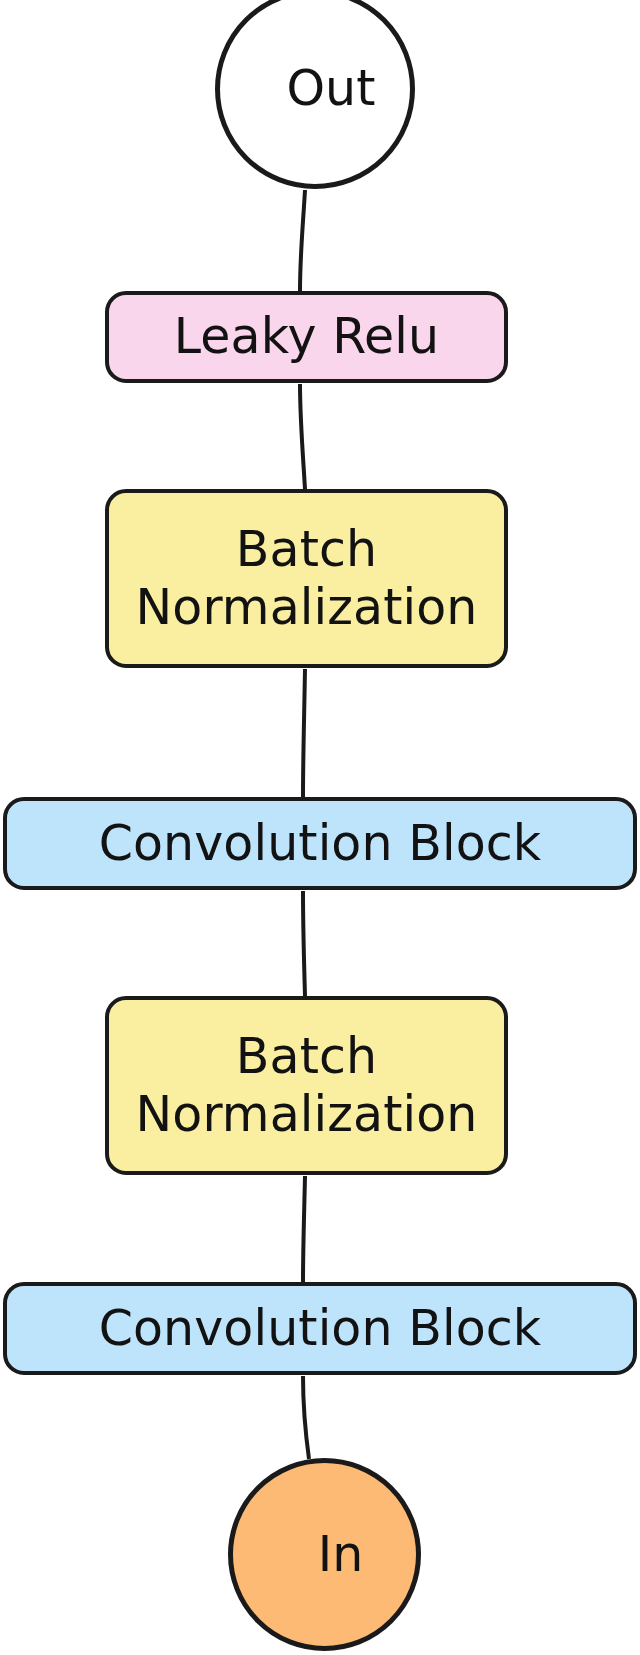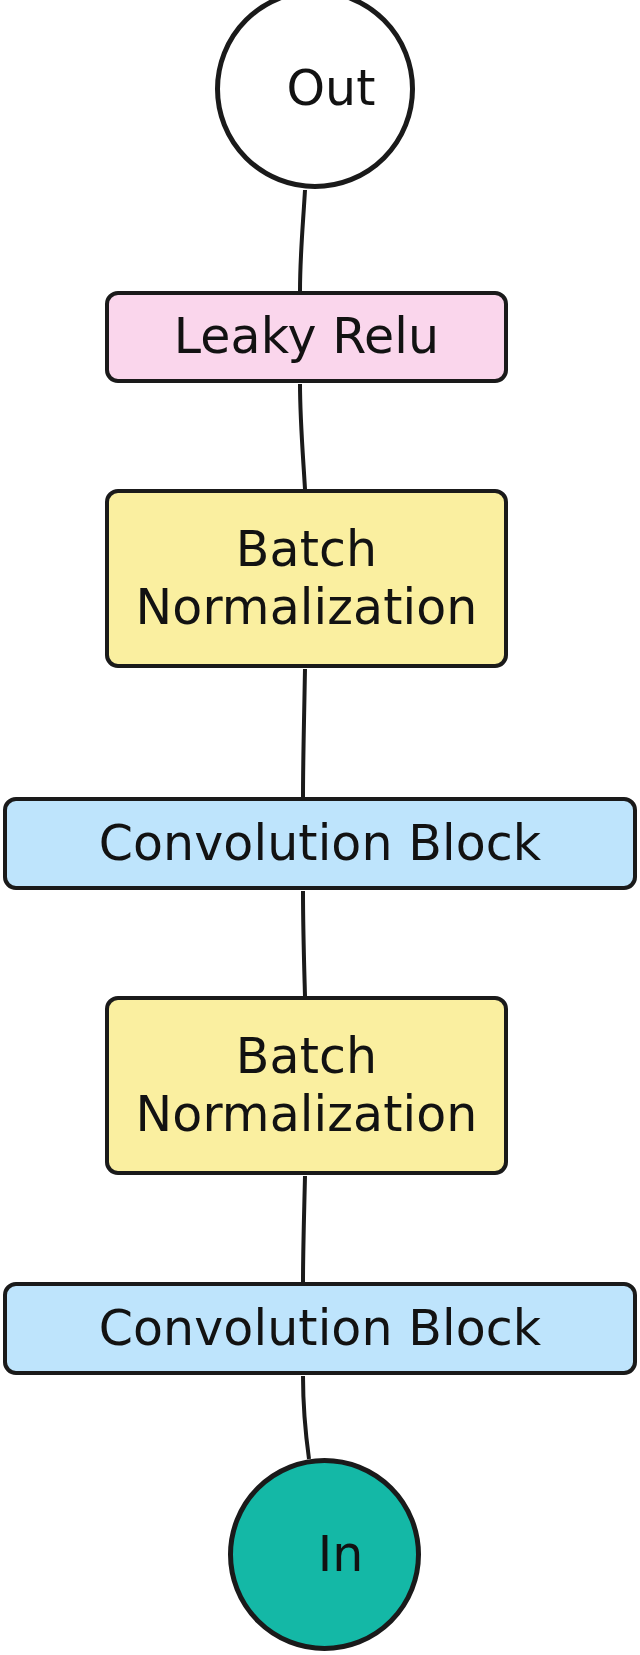--- a/index.html
+++ b/index.html
@@ -57,21 +57,21 @@
     border-radius: 50%;
     border-width: 5px;
   }
   .node.terminal .node-label {
     font-size: 49px;
     margin-left: 32px;
   }
 
   
   .node.process {
-    border-radius: 13px;
+    border-radius: 21px;
   }
   .node.process .node-label {
     font-size: 49px;
   }
 
   
   #node-out {
     left: 215px;
     top: -11px;
     width: 200px;
@@ -155,17 +155,17 @@
 
   <div class="node process" id="node-batchnorm-bottom" style="background:#faefa0;">
     <span class="node-label">Batch
 Normalization</span>
   </div>
 
   <div class="node process" id="node-conv-bottom" style="background:#bee4fc;">
     <span class="node-label">Convolution Block</span>
   </div>
 
-  <div class="node terminal" id="node-in" style="background:#14b8a6;">
+  <div class="node terminal" id="node-in" style="background:#fdba74;">
     <span class="node-label">In</span>
   </div>
 
 </div>
 
 </body></html>

